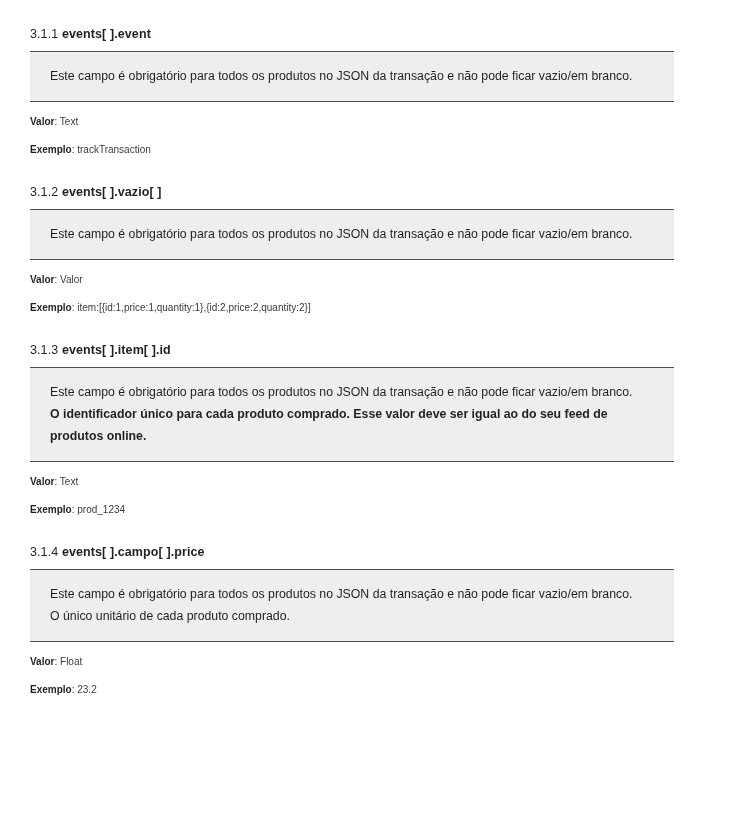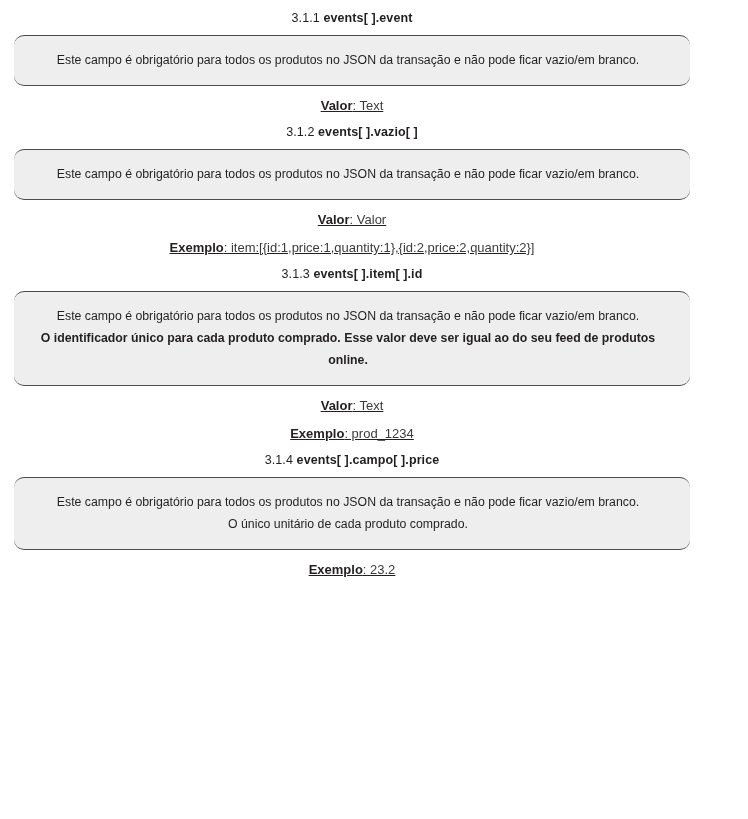--- a/index.html
+++ b/index.html
@@ -15,22 +15,21 @@
     -webkit-font-smoothing: antialiased;
   }
   .page {
     position: relative;
     width: 748px;
     height: 819px;
     box-sizing: border-box;
     padding: 0 58px 0 14px;
   }
   .section {
-    margin: 0;
-    text-align: center;
+    margin: 16px;
   }
   .heading {
     font-size: 12.5px;
     line-height: 16px;
     color: #231f20;
     padding: 10px 0 9px 0;
     font-weight: 400;
     letter-spacing: 0.1px;
   }
   .heading .num {
@@ -38,36 +37,34 @@
   }
   .heading .path {
     font-weight: bold;
   }
   .callout {
     background: #eeeeee;
     border-top: 1.5px solid #4d4d4d;
     border-bottom: 1.5px solid #4d4d4d;
     padding: 13px 28px 14px 20px;
     box-sizing: border-box;
-    border-radius: 10px;
   }
   .callout .line {
     font-size: 12.3px;
     line-height: 22px;
     color: #231f20;
   }
   .callout .line.bold-tail {
     font-weight: bold;
   }
   .kv {
-    font-size: 13px;
+    font-size: 10px;
     line-height: 16px;
     padding: 12px 0 0 0;
     color: #231f20;
-    text-decoration: underline;
   }
   .kv .k {
     font-weight: bold;
   }
   .kv .v {
     font-weight: 400;
     color: #3b3b3b;
   }
 </style>
 </head>
@@ -78,20 +75,23 @@
   <div class="section">
     <div class="heading">
       <span class="num">3.1.1</span>
       <span class="path">events[ ].event</span>
     </div>
     <div class="callout">
       <div class="line">Este campo é obrigatório para todos os produtos no JSON da transação e não pode ficar vazio/em branco.</div>
     </div>
     <div class="kv">
       <span class="k">Valor</span><span class="v">: Text</span>
+    </div>
+    <div class="kv">
+      <span class="k">Exemplo</span><span class="v">: trackTransaction</span>
     </div>
   </div>
 
   <div class="section">
     <div class="heading">
       <span class="num">3.1.2</span>
       <span class="path">events[ ].vazio[ ]</span>
     </div>
     <div class="callout">
       <div class="line">Este campo é obrigatório para todos os produtos no JSON da transação e não pode ficar vazio/em branco.</div>
@@ -124,17 +124,20 @@
   <div class="section">
     <div class="heading">
       <span class="num">3.1.4</span>
       <span class="path">events[ ].campo[ ].price</span>
     </div>
     <div class="callout">
       <div class="line">Este campo é obrigatório para todos os produtos no JSON da transação e não pode ficar vazio/em branco.</div>
       <div class="line">O único unitário de cada produto comprado.</div>
     </div>
     <div class="kv">
+      <span class="k">Valor</span><span class="v">: Float</span>
+    </div>
+    <div class="kv">
       <span class="k">Exemplo</span><span class="v">: 23.2</span>
     </div>
   </div>
 
 </div>
 
 </body></html>

